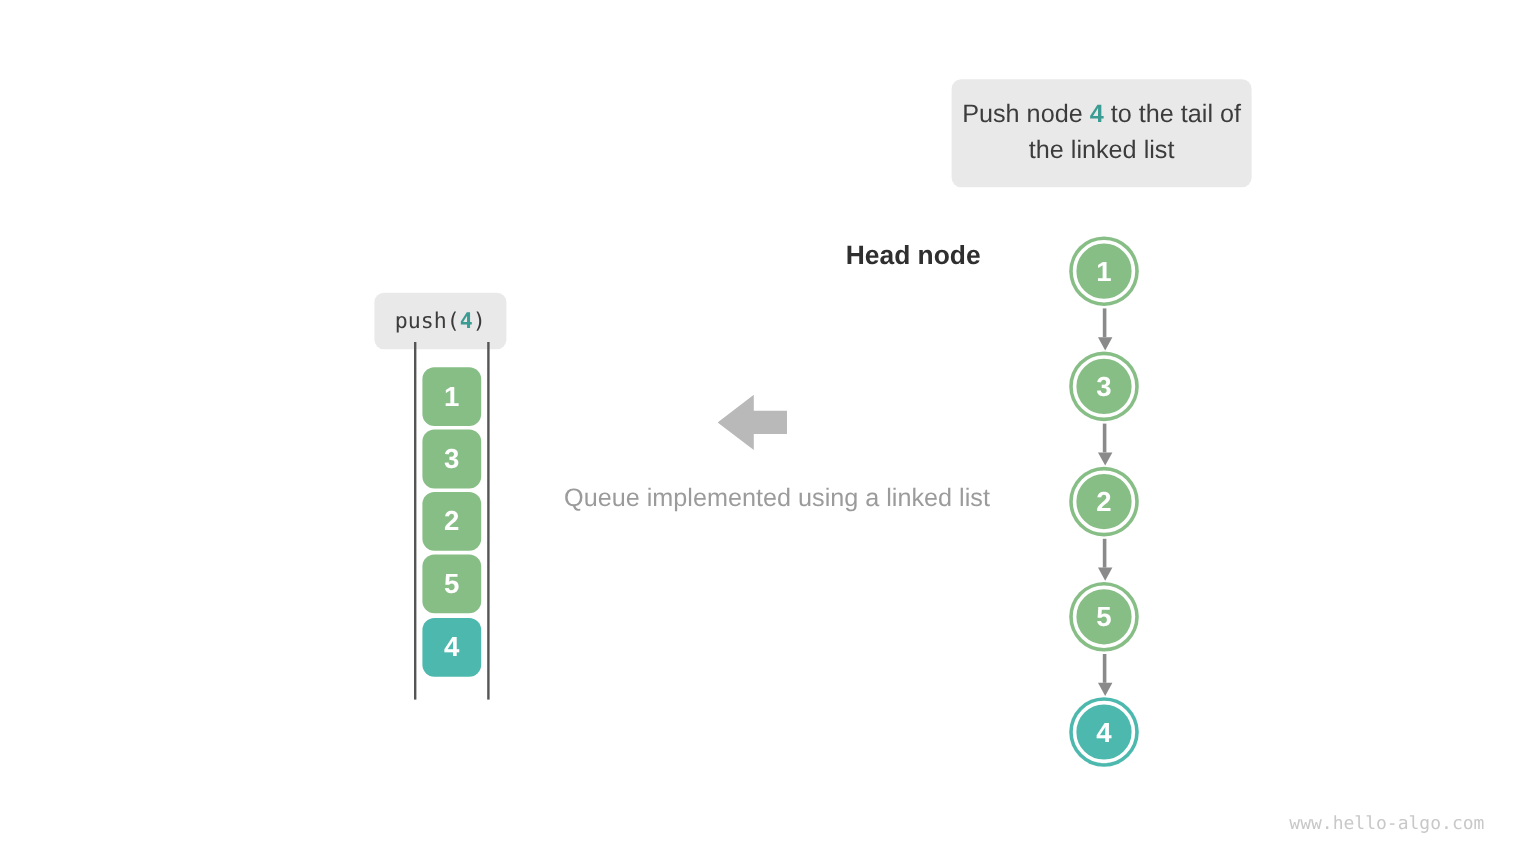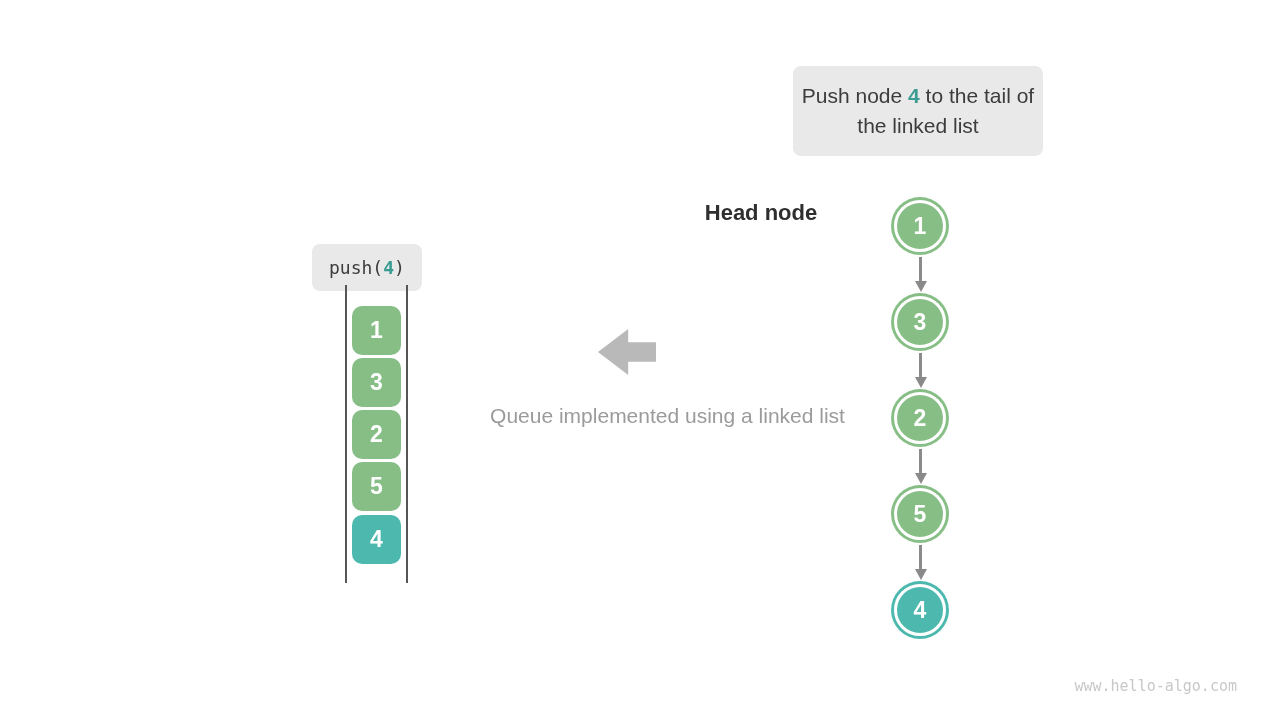--- a/index.html
+++ b/index.html
@@ -57,21 +57,21 @@
   
   .big-arrow {
     position: absolute; left: 598px; top: 329px;
     width: 58px; height: 46px;
     background: var(--big-arrow);
     clip-path: polygon(0 50%, 52% 0, 52% 29%, 100% 29%, 100% 71%, 52% 71%, 52% 100%);
   }
 
   
   .caption {
-    position: absolute; left: 424px; top: 404px; width: 487px;
+    position: absolute; left: 404px; top: 404px; width: 487px;
     text-align: center;
     font-size: 21px;
     color: var(--muted-text);
   }
 
   
   .ll-node {
     position: absolute; left: 894px;
     width: 46px; height: 46px;
     border: 3px solid #ffffff;

